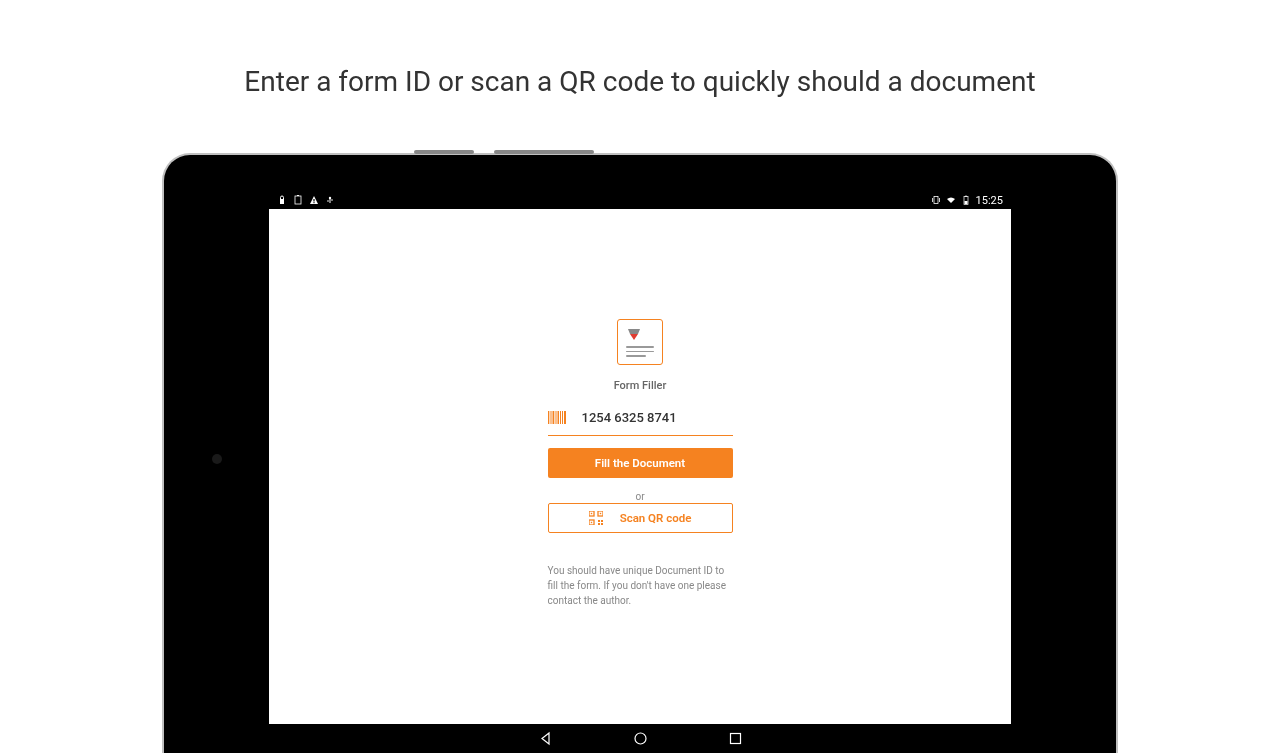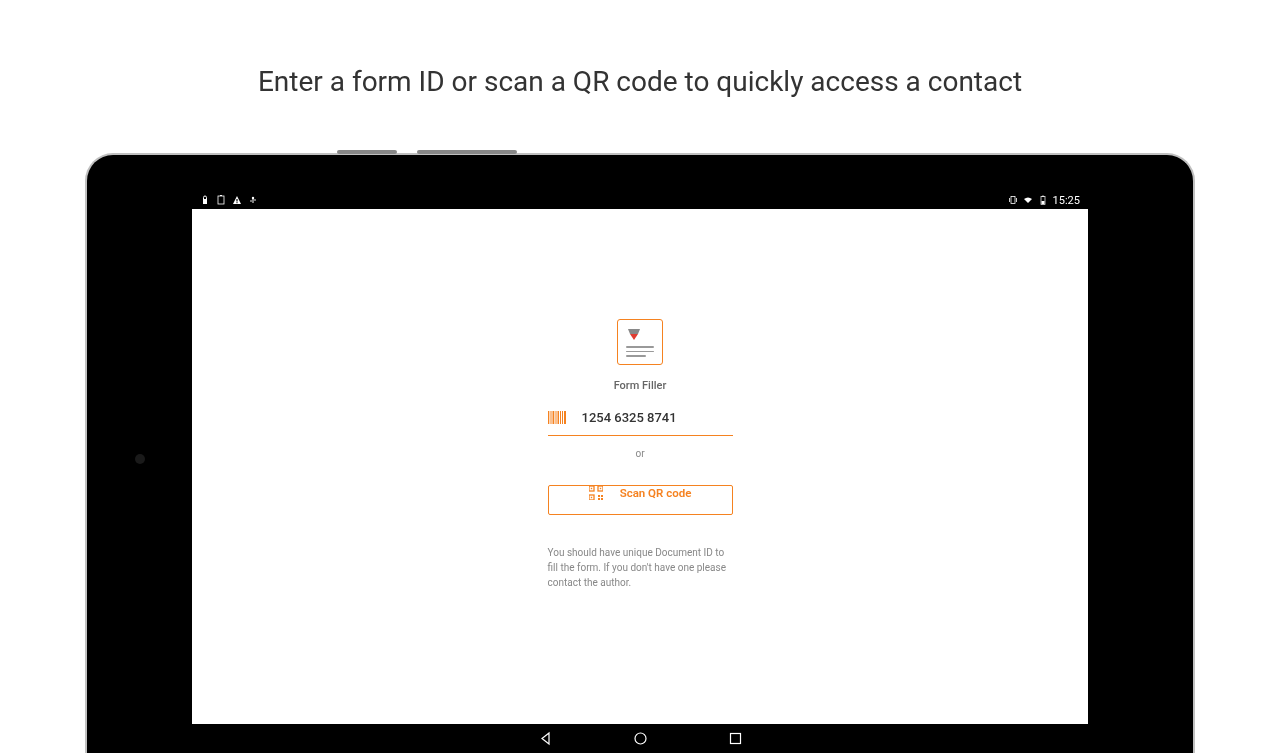--- a/index.html
+++ b/index.html
@@ -16,21 +16,21 @@
     }
     .page-title {
       text-align: center;
       font-size: 28px;
       font-weight: 400;
       color: #333333;
       margin-top: 65px;
       margin-bottom: 55px;
     }
     .tablet-frame {
-      width: 1110px;
+      width: 956px;
       height: 600px;
       margin: 0 auto;
       background: #000000;
       border-radius: 28px 28px 0 0;
       border: 2px solid #c0c0c0;
       border-bottom: none;
       position: relative;
       padding: 36px 105px 0 105px;
     }
     .tablet-camera {
@@ -172,33 +172,34 @@
       font-size: 11.5px;
       font-weight: 600;
       border-radius: 2px;
       cursor: pointer;
       margin-bottom: 13px;
       font-family: inherit;
     }
     .or-text {
       font-size: 10px;
       color: #888888;
-      margin-bottom: 26px;
+      margin-bottom: 1px;
     }
     .scan-button {
       width: 185px;
       height: 30px;
       background: #ffffff;
       border: 1px solid #f58220;
       color: #f58220;
       font-size: 11.5px;
       font-weight: 600;
       border-radius: 2px;
       cursor: pointer;
       display: flex;
+      align-items: center;
       justify-content: center;
       gap: 17px;
       margin-bottom: 30px;
       font-family: inherit;
     }
     .qr-icon {
       width: 14px;
       height: 14px;
     }
     .help-text {
@@ -221,21 +222,21 @@
       gap: 80px;
     }
     .nav-icon {
       width: 15px;
       height: 15px;
     }
   </style>
 </head>
 <body>
 
-<h1 class="page-title">Enter a form ID or scan a QR code to quickly access a contact</h1>
+<h1 class="page-title">Enter a form ID or scan a QR code to quickly should a document</h1>
 
 <div class="tablet-frame">
   <div class="tablet-button-top1"></div>
   <div class="tablet-button-top2"></div>
   <div class="tablet-camera"></div>
 
   <div class="screen">
 
     <div class="status-bar">
       <div class="status-left">
@@ -314,20 +315,21 @@
           <rect x="4.5" y="0" width="1.8" height="13" fill="#f58220"></rect>
           <rect x="7.5" y="0" width="1" height="13" fill="#f58220"></rect>
           <rect x="9.5" y="0" width="1.5" height="13" fill="#f58220"></rect>
           <rect x="12" y="0" width="1" height="13" fill="#f58220"></rect>
           <rect x="14" y="0" width="1" height="13" fill="#f58220"></rect>
           <rect x="16" y="0" width="2" height="13" fill="#f58220"></rect>
         </svg>
         <input class="input-field" type="text" value="1254 6325 8741" style="">
       </div>
 
+      <button class="fill-button">Fill the Document</button>
 
       <div class="or-text">or</div>
 
       <button class="scan-button">
         <svg class="qr-icon" viewBox="0 0 14 14">
           <rect x="0" y="0" width="5" height="5" stroke="#f58220" stroke-width="1.3" fill="none"></rect>
           <rect x="1.8" y="1.8" width="1.4" height="1.4" fill="#f58220"></rect>
           <rect x="9" y="0" width="5" height="5" stroke="#f58220" stroke-width="1.3" fill="none"></rect>
           <rect x="10.8" y="1.8" width="1.4" height="1.4" fill="#f58220"></rect>
           <rect x="0" y="9" width="5" height="5" stroke="#f58220" stroke-width="1.3" fill="none"></rect>

